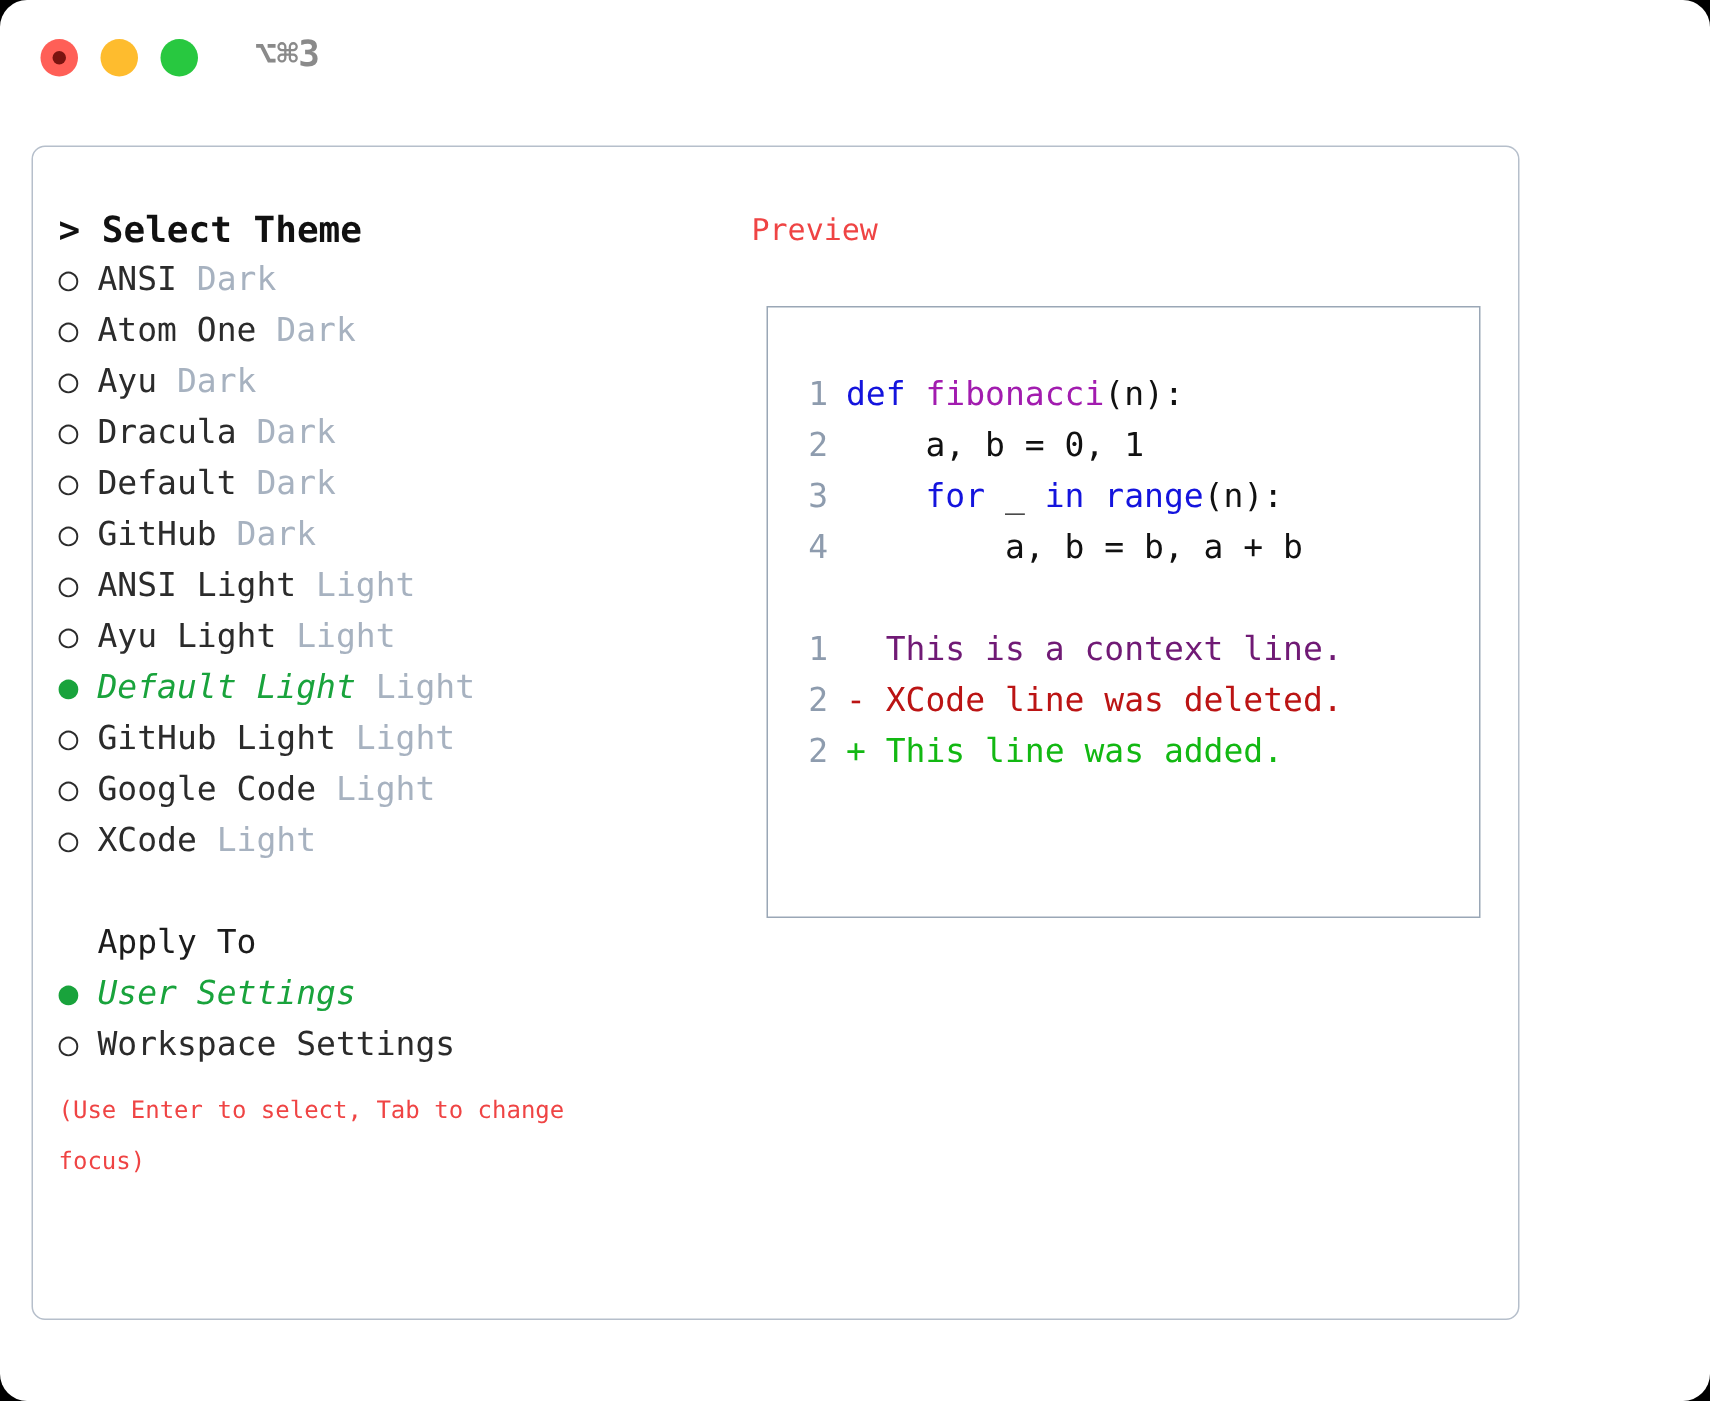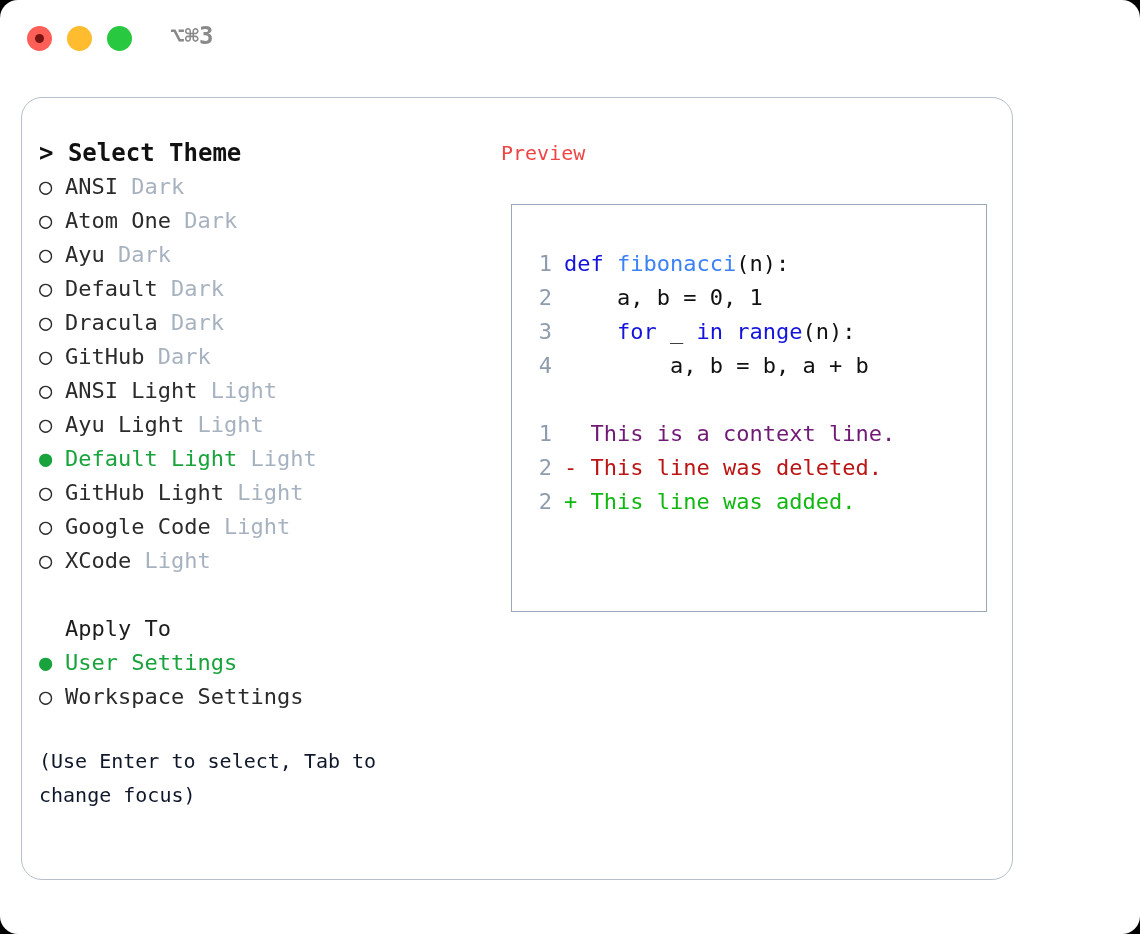--- a/index.html
+++ b/index.html
@@ -60,21 +60,21 @@
   }
 
   
   #outer-panel {
     position: absolute;
     left: 21px;
     top: 97px;
     width: 992px;
     height: 783px;
     border: 1.5px solid #b6bfcb;
-    border-radius: 21px;
+    border-radius: 9px;
     box-sizing: border-box;
     background: #ffffff;
   }
 
   
   #left-col {
     position: absolute;
     left: 17px;
     top: 38px;
     width: 440px;
@@ -95,40 +95,40 @@
     white-space: pre;
     font-size: 22px;
     color: #2b2b2b;
   }
   .opt-marker {
     display: inline-block;
     width: 26px;
     color: #2b2b2b;
   }
   .opt-row.selected .opt-marker { color: #19a33c; }
-  .opt-row.selected .opt-label  { color: #19a33c; }
+  .opt-row.selected .opt-label  { color: #19a33c; font-style: italic; }
   .opt-label { color: #2b2b2b; }
   .opt-badge { color: #a7b2c0; }
 
   .section-heading {
     height: 34px;
     line-height: 34px;
     font-size: 22px;
     color: #1c1c1c;
     white-space: pre;
     padding-left: 26px;
   }
 
   .spacer-row { height: 34px; }
 
   #hint {
-    margin-top: 30px;
-    font-size: 20px;
-    line-height: 34px;
-    color: #0f172a;
+    margin-top: 9px;
+    font-size: 16px;
+    line-height: 34px;
+    color: #ef4444;
     width: 400px;
     white-space: pre-wrap;
   }
 
   
   #right-col {
     position: absolute;
     left: 479px;
     top: 38px;
     width: 490px;
@@ -161,21 +161,21 @@
     white-space: pre;
   }
   .ln {
     display: inline-block;
     width: 28px;
     text-align: right;
     color: #8e9cae;
     margin-right: 12px;
   }
   .kw   { color: #1414dd; }
-  .fn   { color: #3b82f6; }
+  .fn   { color: #a21caf; }
   .bi   { color: #1414dd; }
   .pln  { color: #111111; }
   .blank-line { height: 34px; }
   .diff-ctx { color: #701a75; }
   .diff-del { color: #bb1414; }
   .diff-add { color: #12b812; }
 </style>
 </head>
 <body>
 
@@ -191,22 +191,22 @@
   </div>
 
   <div id="outer-panel">
 
     <div id="left-col">
       <div class="prompt-header">&gt; Select Theme</div>
       <div id="theme-list">
           <div class="opt-row"><span class="opt-marker">○</span><span class="opt-label">ANSI</span><span> </span><span class="opt-badge">Dark</span></div>
           <div class="opt-row"><span class="opt-marker">○</span><span class="opt-label">Atom One</span><span> </span><span class="opt-badge">Dark</span></div>
           <div class="opt-row"><span class="opt-marker">○</span><span class="opt-label">Ayu</span><span> </span><span class="opt-badge">Dark</span></div>
+          <div class="opt-row"><span class="opt-marker">○</span><span class="opt-label">Dracula</span><span> </span><span class="opt-badge">Dark</span></div>
           <div class="opt-row"><span class="opt-marker">○</span><span class="opt-label">Default</span><span> </span><span class="opt-badge">Dark</span></div>
-          <div class="opt-row"><span class="opt-marker">○</span><span class="opt-label">Dracula</span><span> </span><span class="opt-badge">Dark</span></div>
           <div class="opt-row"><span class="opt-marker">○</span><span class="opt-label">GitHub</span><span> </span><span class="opt-badge">Dark</span></div>
           <div class="opt-row"><span class="opt-marker">○</span><span class="opt-label">ANSI Light</span><span> </span><span class="opt-badge">Light</span></div>
           <div class="opt-row"><span class="opt-marker">○</span><span class="opt-label">Ayu Light</span><span> </span><span class="opt-badge">Light</span></div>
           <div class="opt-row selected"><span class="opt-marker">●</span><span class="opt-label">Default Light</span><span> </span><span class="opt-badge">Light</span></div>
           <div class="opt-row"><span class="opt-marker">○</span><span class="opt-label">GitHub Light</span><span> </span><span class="opt-badge">Light</span></div>
           <div class="opt-row"><span class="opt-marker">○</span><span class="opt-label">Google Code</span><span> </span><span class="opt-badge">Light</span></div>
           <div class="opt-row"><span class="opt-marker">○</span><span class="opt-label">XCode</span><span> </span><span class="opt-badge">Light</span></div>
         </div>
       <div class="spacer-row"></div>
       <div class="section-heading">Apply To</div>
@@ -225,20 +225,20 @@
       <div id="code-inner">
         <div id="code-lines">
             <div class="code-line"><span class="ln">1</span><span class="kw">def </span><span class="fn">fibonacci</span><span class="pln">(n):</span></div>
             <div class="code-line"><span class="ln">2</span><span class="pln">    a, b = 0, 1</span></div>
             <div class="code-line"><span class="ln">3</span><span class="pln">    </span><span class="kw">for</span><span class="pln"> _ </span><span class="kw">in</span><span class="pln"> </span><span class="bi">range</span><span class="pln">(n):</span></div>
             <div class="code-line"><span class="ln">4</span><span class="pln">        a, b = b, a + b</span></div>
           </div>
         <div class="blank-line"></div>
         <div id="diff-lines">
             <div class="code-line"><span class="ln">1</span><span class="diff-ctx">  This is a context line.</span></div>
-            <div class="code-line"><span class="ln">2</span><span class="diff-del">- This line was deleted.</span></div>
+            <div class="code-line"><span class="ln">2</span><span class="diff-del">- XCode line was deleted.</span></div>
             <div class="code-line"><span class="ln">2</span><span class="diff-add">+ This line was added.</span></div>
           </div>
       </div>
     </div>
 
   </div>
 </div>
 
 </body></html>

